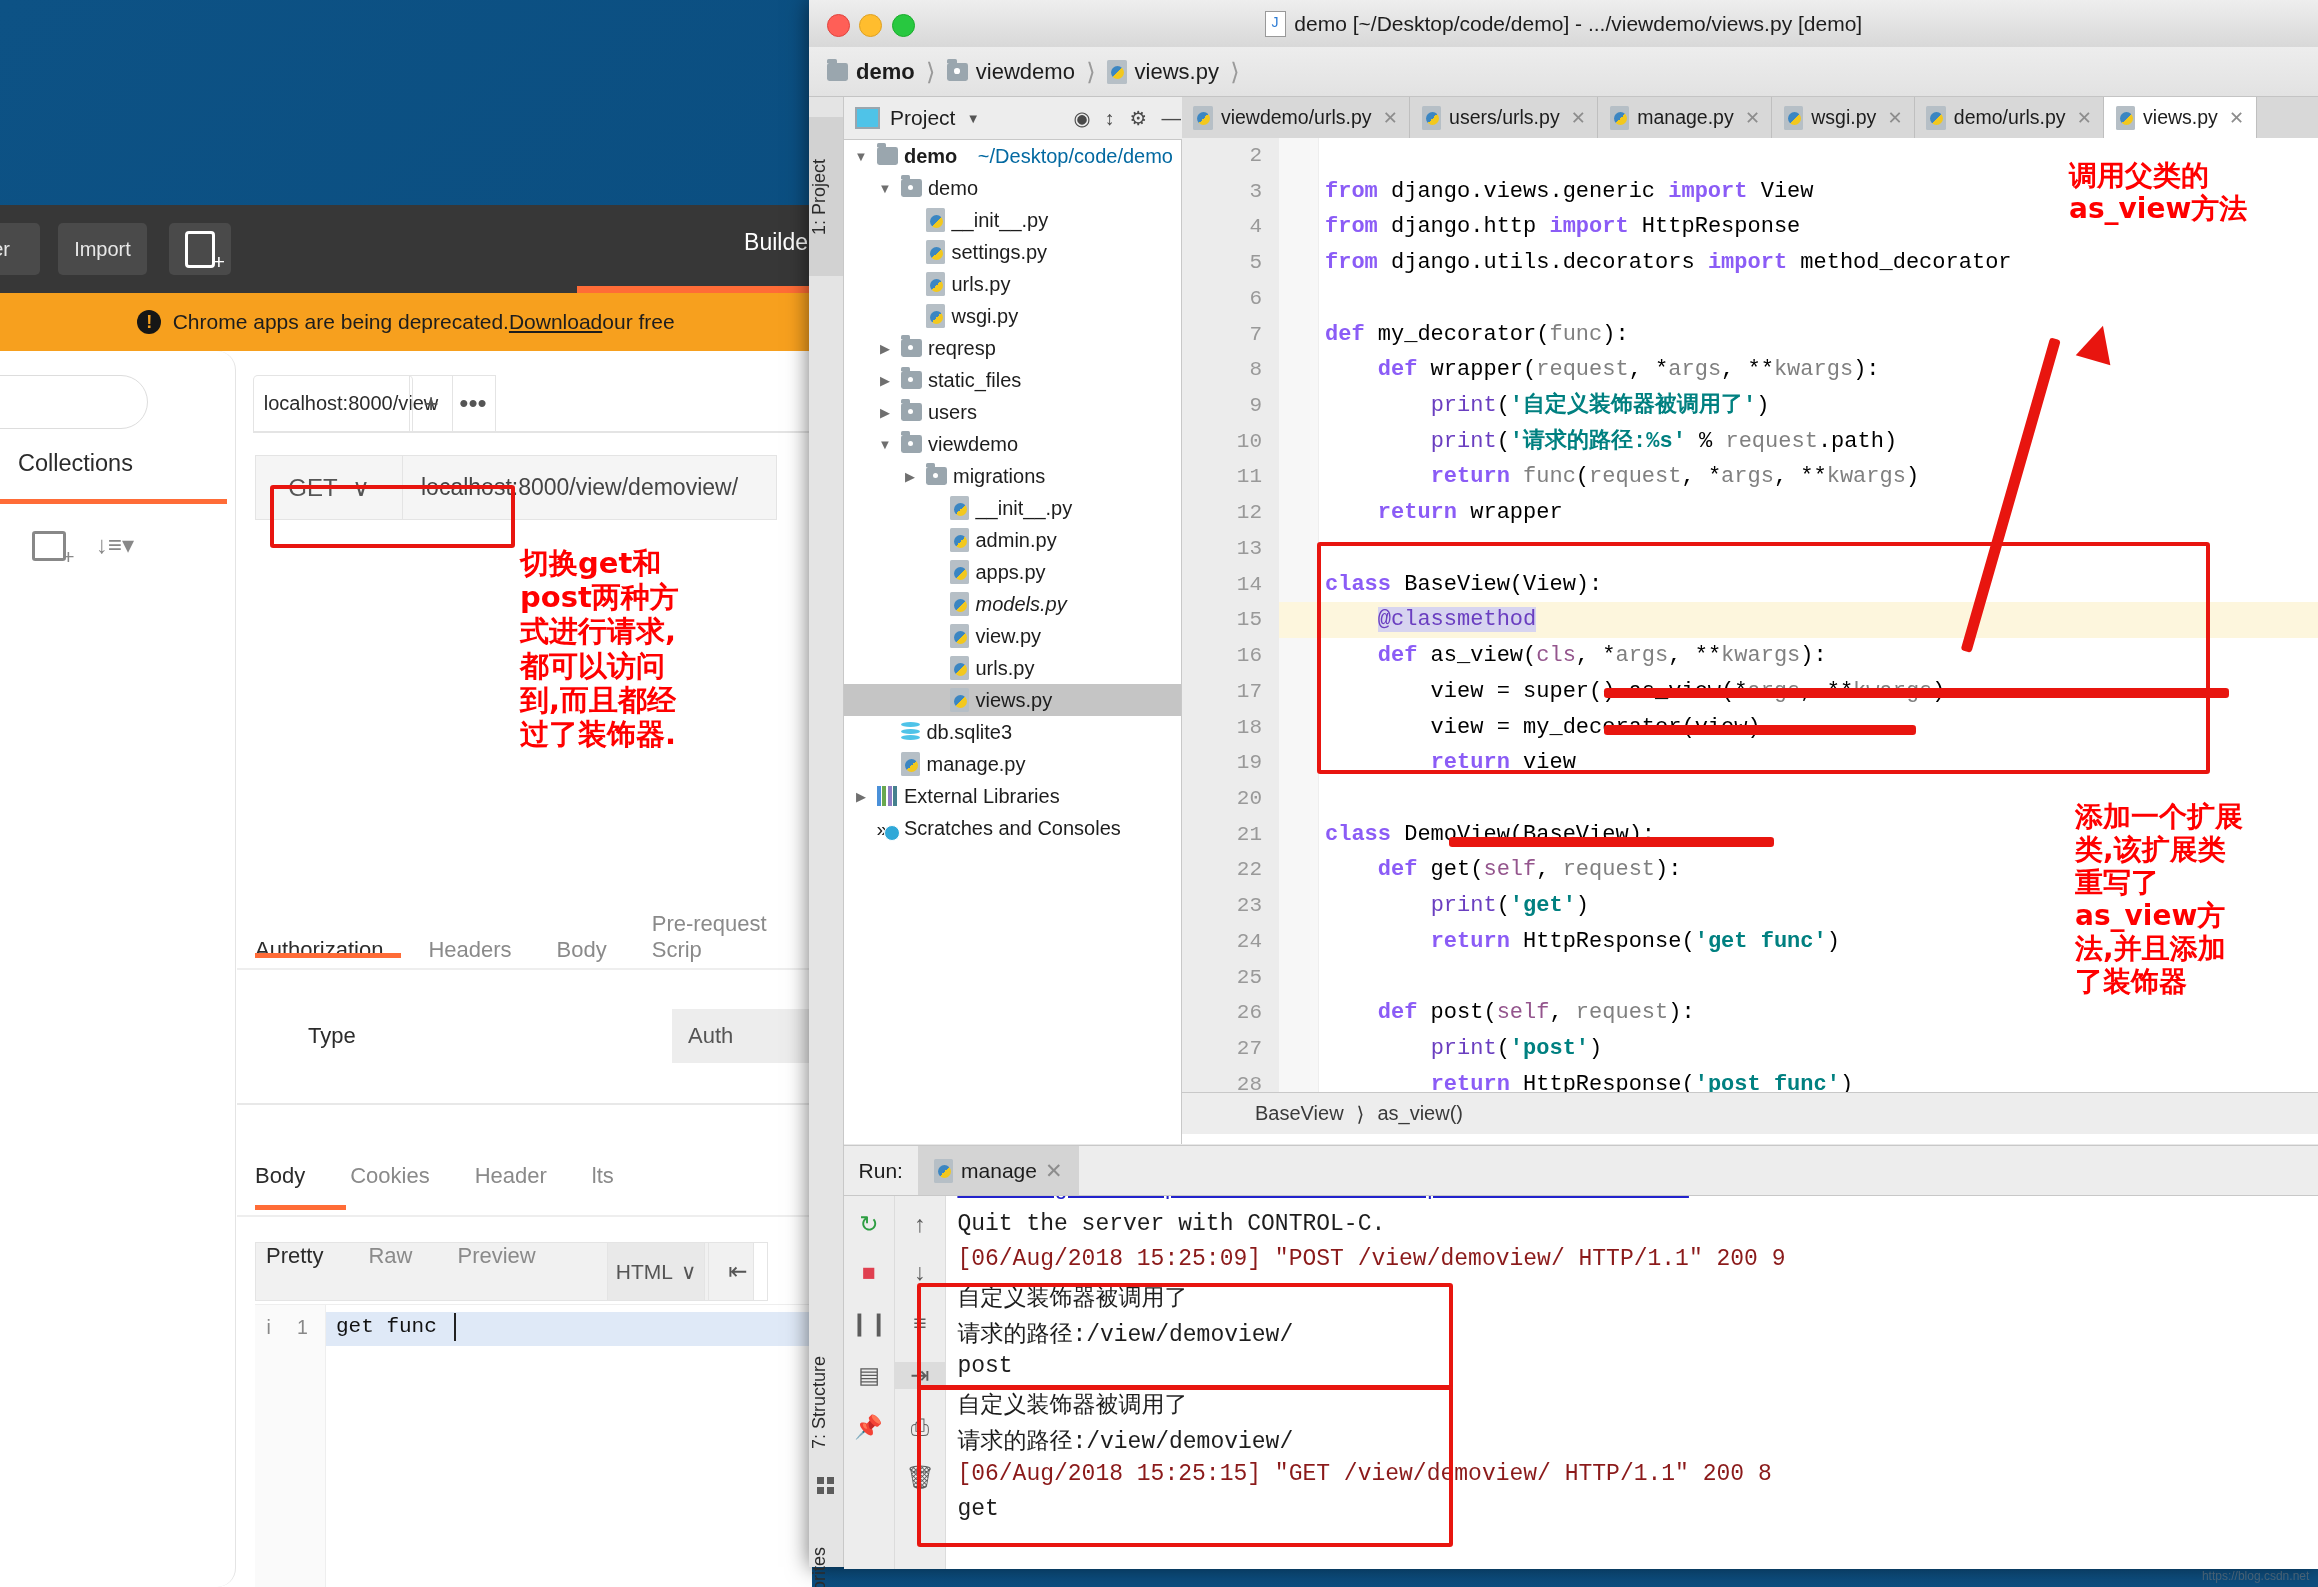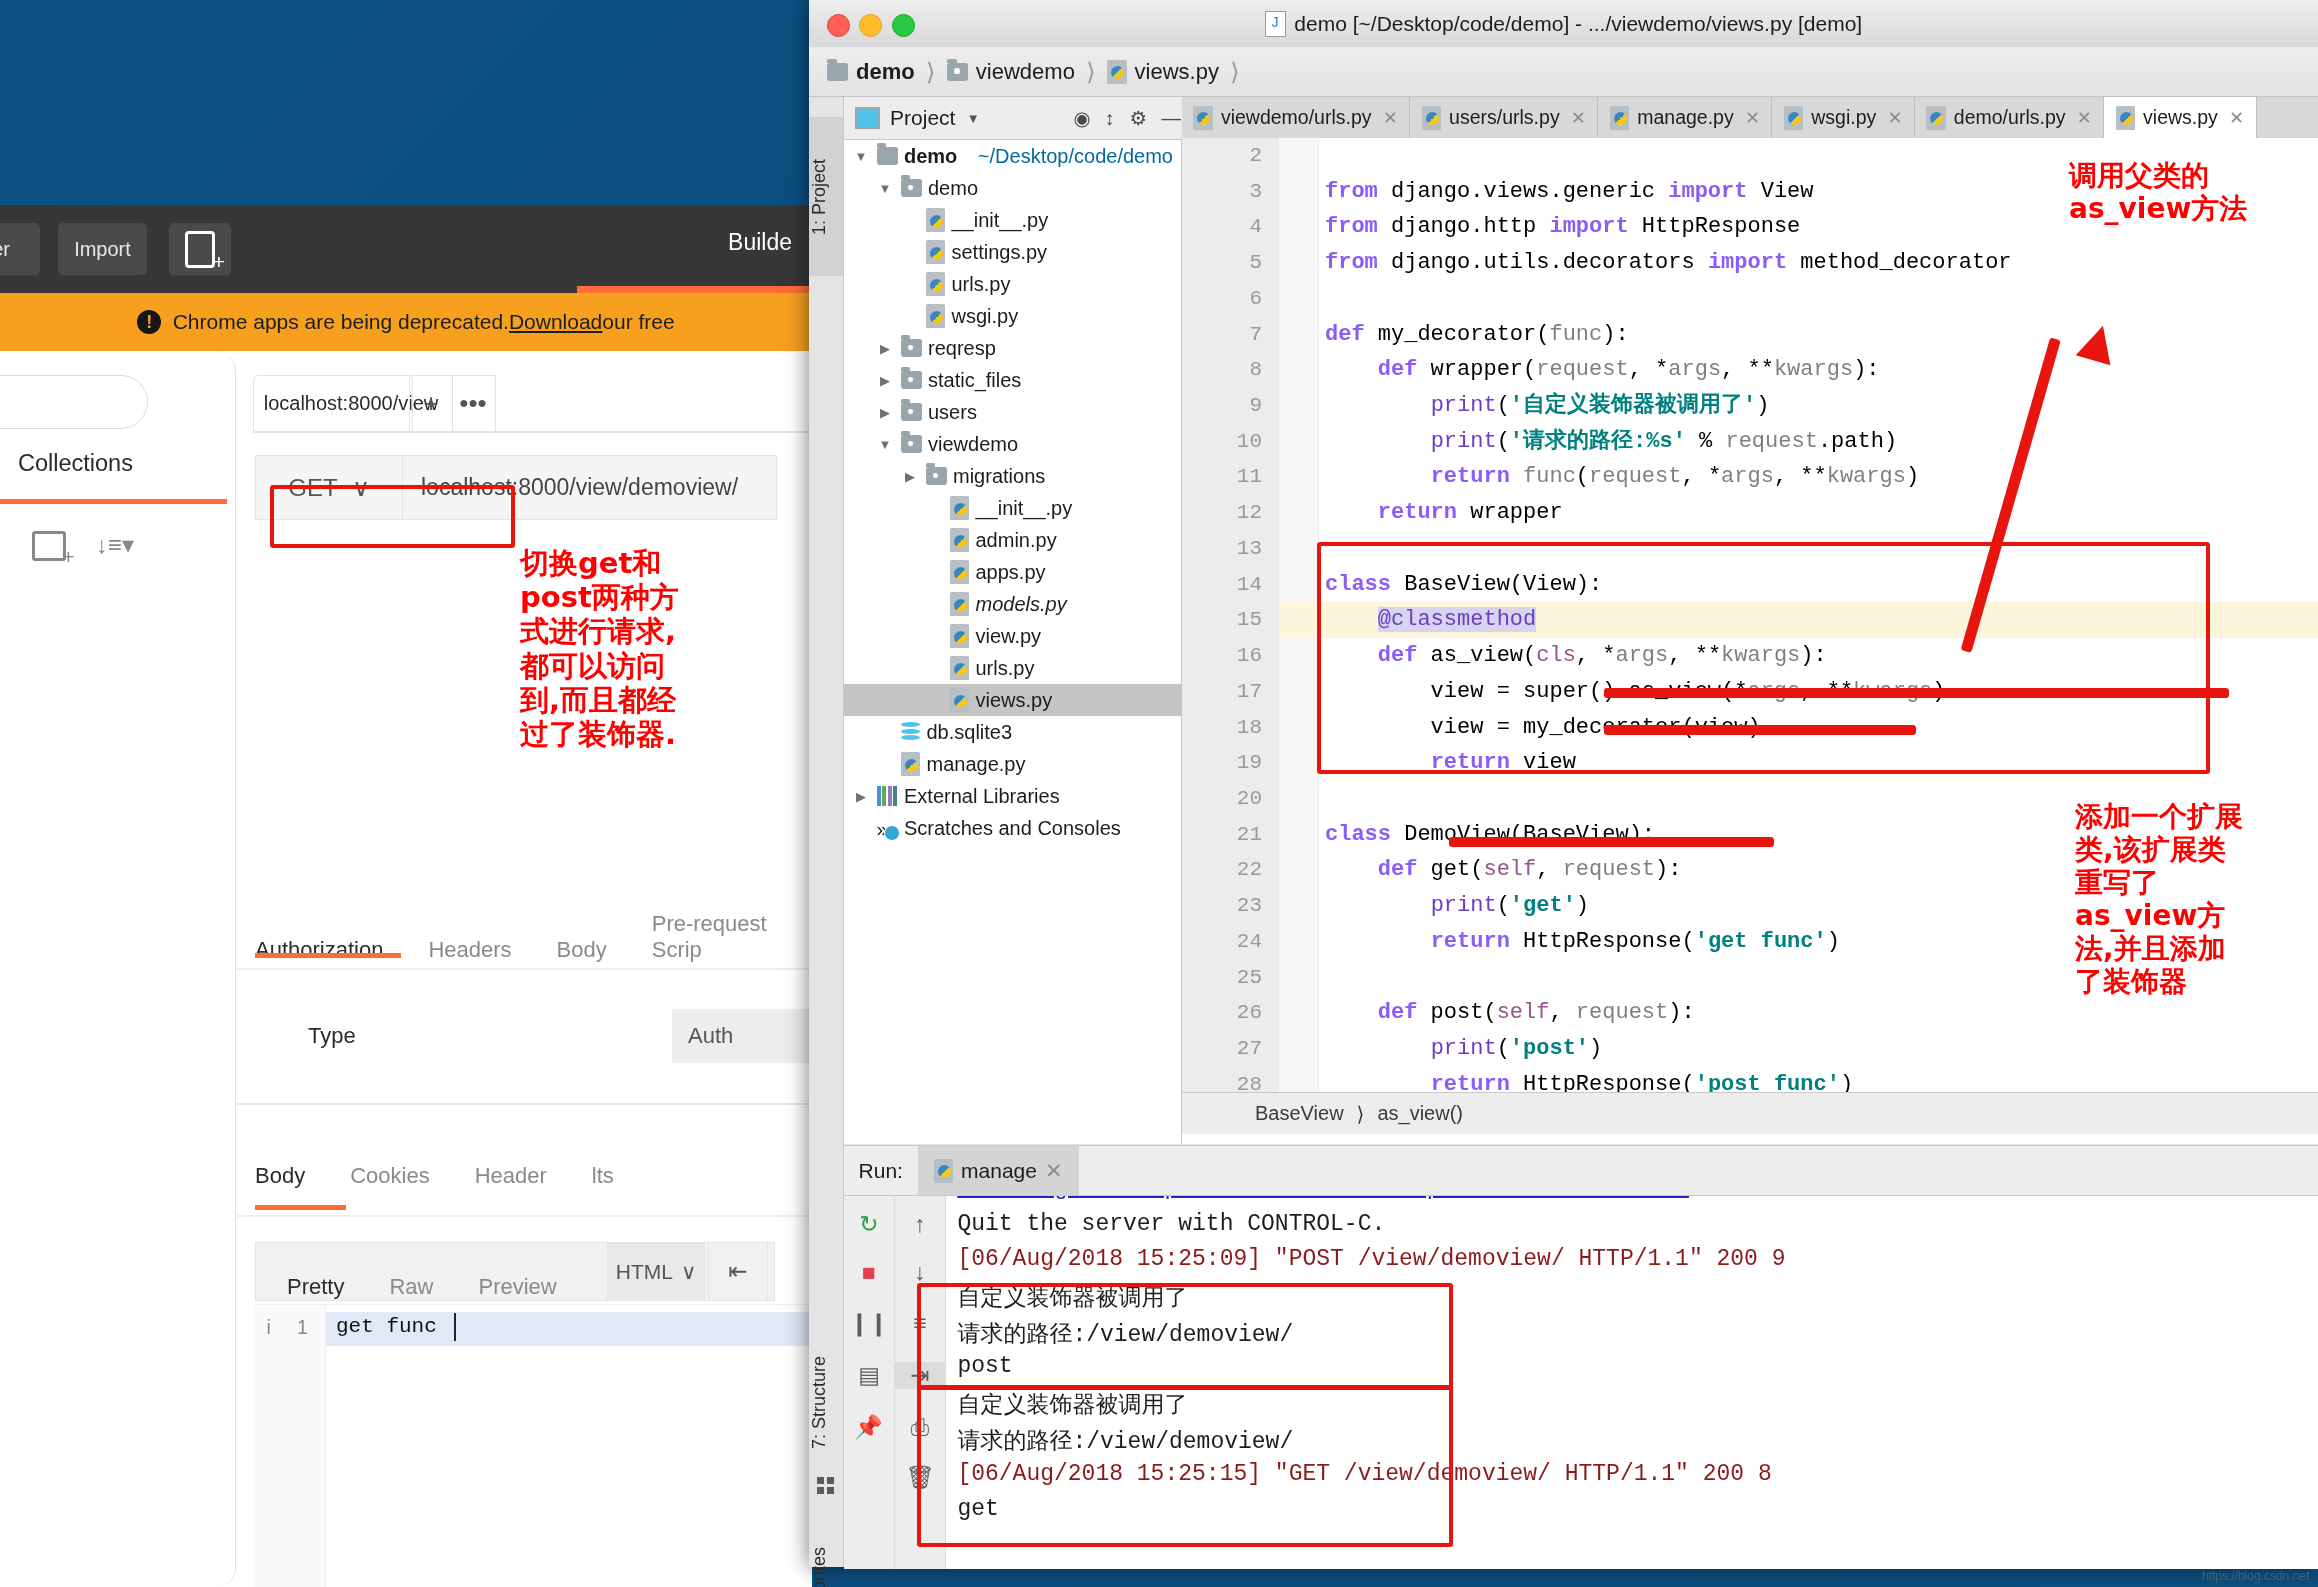--- a/index.html
+++ b/index.html
@@ -13,21 +13,21 @@
   
   #postman{left:0;top:205px;width:812px;height:1383px;background:#fff;overflow:hidden;}
   #pm-topbar{position:absolute;left:0;top:0;width:812px;height:88px;background:#373737;}
   .pm-btn{position:absolute;top:18px;height:52px;background:#4a4a4a;border-radius:4.9px;color:#e8e8e8;
     font-size:20px;display:flex;align-items:center;justify-content:center;}
   #pm-btn-runner{left:-49px;width:89px;}
   #pm-btn-import{left:58px;width:89px;}
   #pm-btn-new{left:169px;width:62px;}
   #pm-newicon{width:24px;height:31px;border:3.2px solid #fff;border-radius:4px;position:relative;}
   #pm-newicon:after{content:"+";position:absolute;right:-13px;bottom:-9.7px;font-size:21px;color:#fff;}
-  #pm-builder{position:absolute;right:20px;top:24px;font-size:23px;color:#fff;}
+  #pm-builder{position:absolute;right:4px;top:24px;font-size:23px;color:#fff;}
   #pm-builder-underline{position:absolute;right:0;top:81px;width:235px;height:6.5px;background:#ff6c37;}
 
   #pm-warn{position:absolute;left:0;top:88px;width:812px;height:58px;background:#f7a01e;
     display:flex;align-items:center;justify-content:center;font-size:21px;color:#1d1d1d;}
   #pm-warn .excl{width:24px;height:24px;border-radius:50%;background:#161616;color:#f7a01e;
     font-size:18px;font-weight:bold;display:flex;align-items:center;justify-content:center;margin-right:11.4px;}
   #pm-warn u{text-decoration:underline;}
 
   #pm-sidebar{position:absolute;left:0;top:146px;width:235px;height:1236px;background:#fff;border-right:1.6px solid #e4e4e4;border-radius:19px;}
   #pm-search{position:absolute;left:-73px;top:24px;width:219px;height:52px;border:1.6px solid #ddd;border-radius:28px;}
@@ -61,21 +61,21 @@
   #pm-type{position:absolute;left:71px;top:672px;font-size:22px;color:#2b2b2b;}
   #pm-auth-pill{position:absolute;left:435px;top:658px;width:140px;height:54px;background:#ededed;}
   #pm-auth-text{position:absolute;left:451px;top:672px;font-size:22px;color:#555;}
   #pm-sep2{position:absolute;left:0;top:752px;width:575px;height:1.6px;background:#e8e8e8;}
 
   #pm-restabs{left:18px;top:812px;}
   #pm-restabs-underline{position:absolute;left:18px;top:854px;width:91px;height:4.9px;background:#ff6c37;}
   #pm-sep3{position:absolute;left:0;top:864px;width:575px;height:1.6px;background:#eee;}
 
   #pm-viewbar{position:absolute;left:18px;top:891px;width:487px;height:57px;background:#f1f1f1;border:1.6px solid #e4e4e4;
-    display:flex;align-items:flex-end;gap:45px;padding-left:31px;font-size:22px;color:#8a8a8a;}
+    display:flex;align-items:flex-start;gap:45px;padding-left:10px;font-size:22px;color:#8a8a8a;}
   #pm-viewbar .active{color:#2b2b2b;}
   #pm-html{position:absolute;left:370px;top:891px;width:96px;height:57px;background:#e9e9e9;border:1.6px solid #e4e4e4;
     display:flex;align-items:center;justify-content:center;gap:8px;font-size:21px;color:#555;}
   #pm-wrap{position:absolute;left:471px;top:891px;width:58px;height:57px;border:1.6px solid #e4e4e4;
     display:flex;align-items:center;justify-content:center;font-size:23px;color:#555;}
   #pm-body{position:absolute;left:18px;top:953px;width:557px;height:429px;background:#fff;border-top:1.6px solid #eee;}
   #pm-gutter{position:absolute;left:0;top:0;width:70px;height:429px;background:#fafafa;border-right:1.6px solid #eee;}
   #pm-bodyline{position:absolute;left:0;top:6.5px;width:557px;height:34px;background:#dfe9f7;}
   #pm-info{position:absolute;left:11.4px;top:11.4px;font-size:19.5px;color:#888;}
   #pm-lineno{position:absolute;left:42px;top:11.4px;font-size:19.5px;color:#888;}

